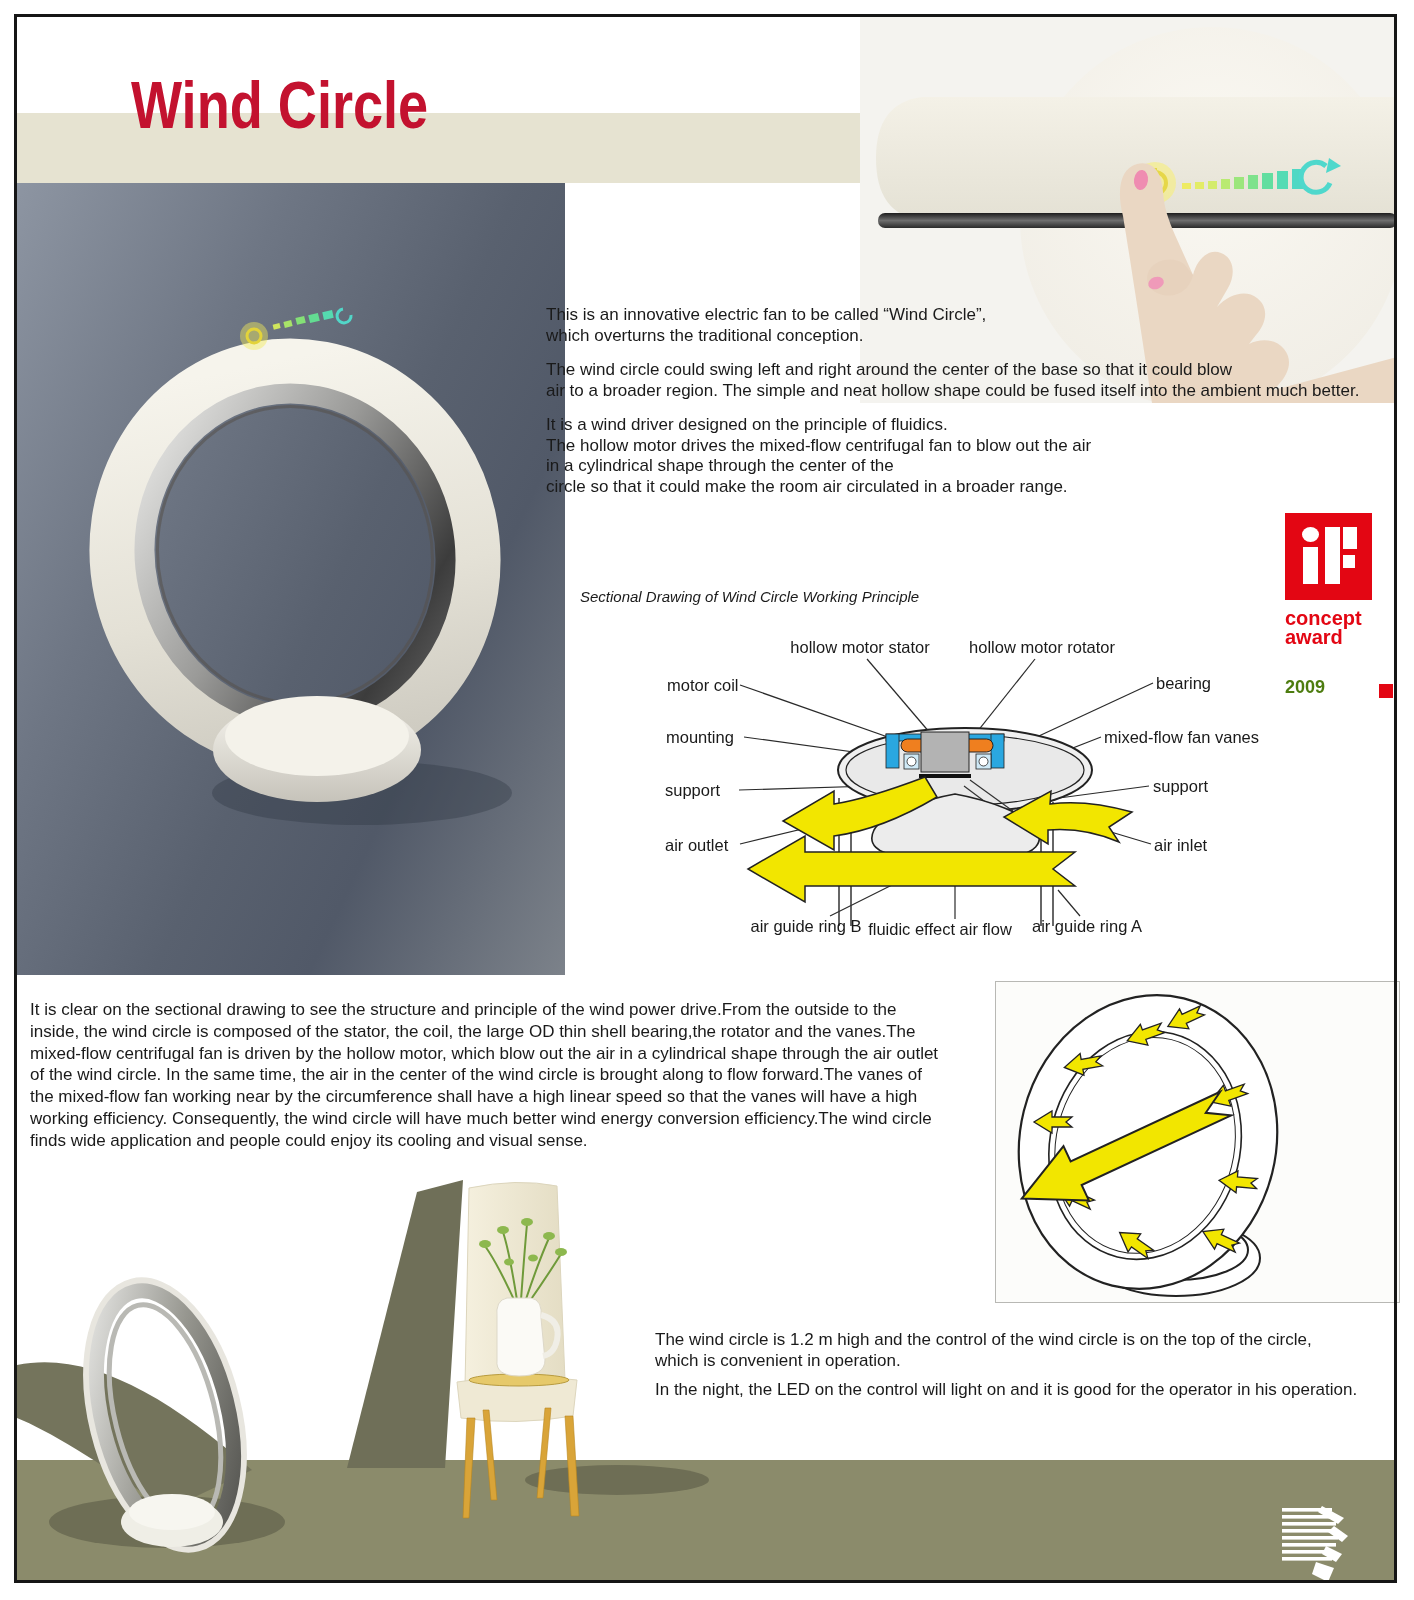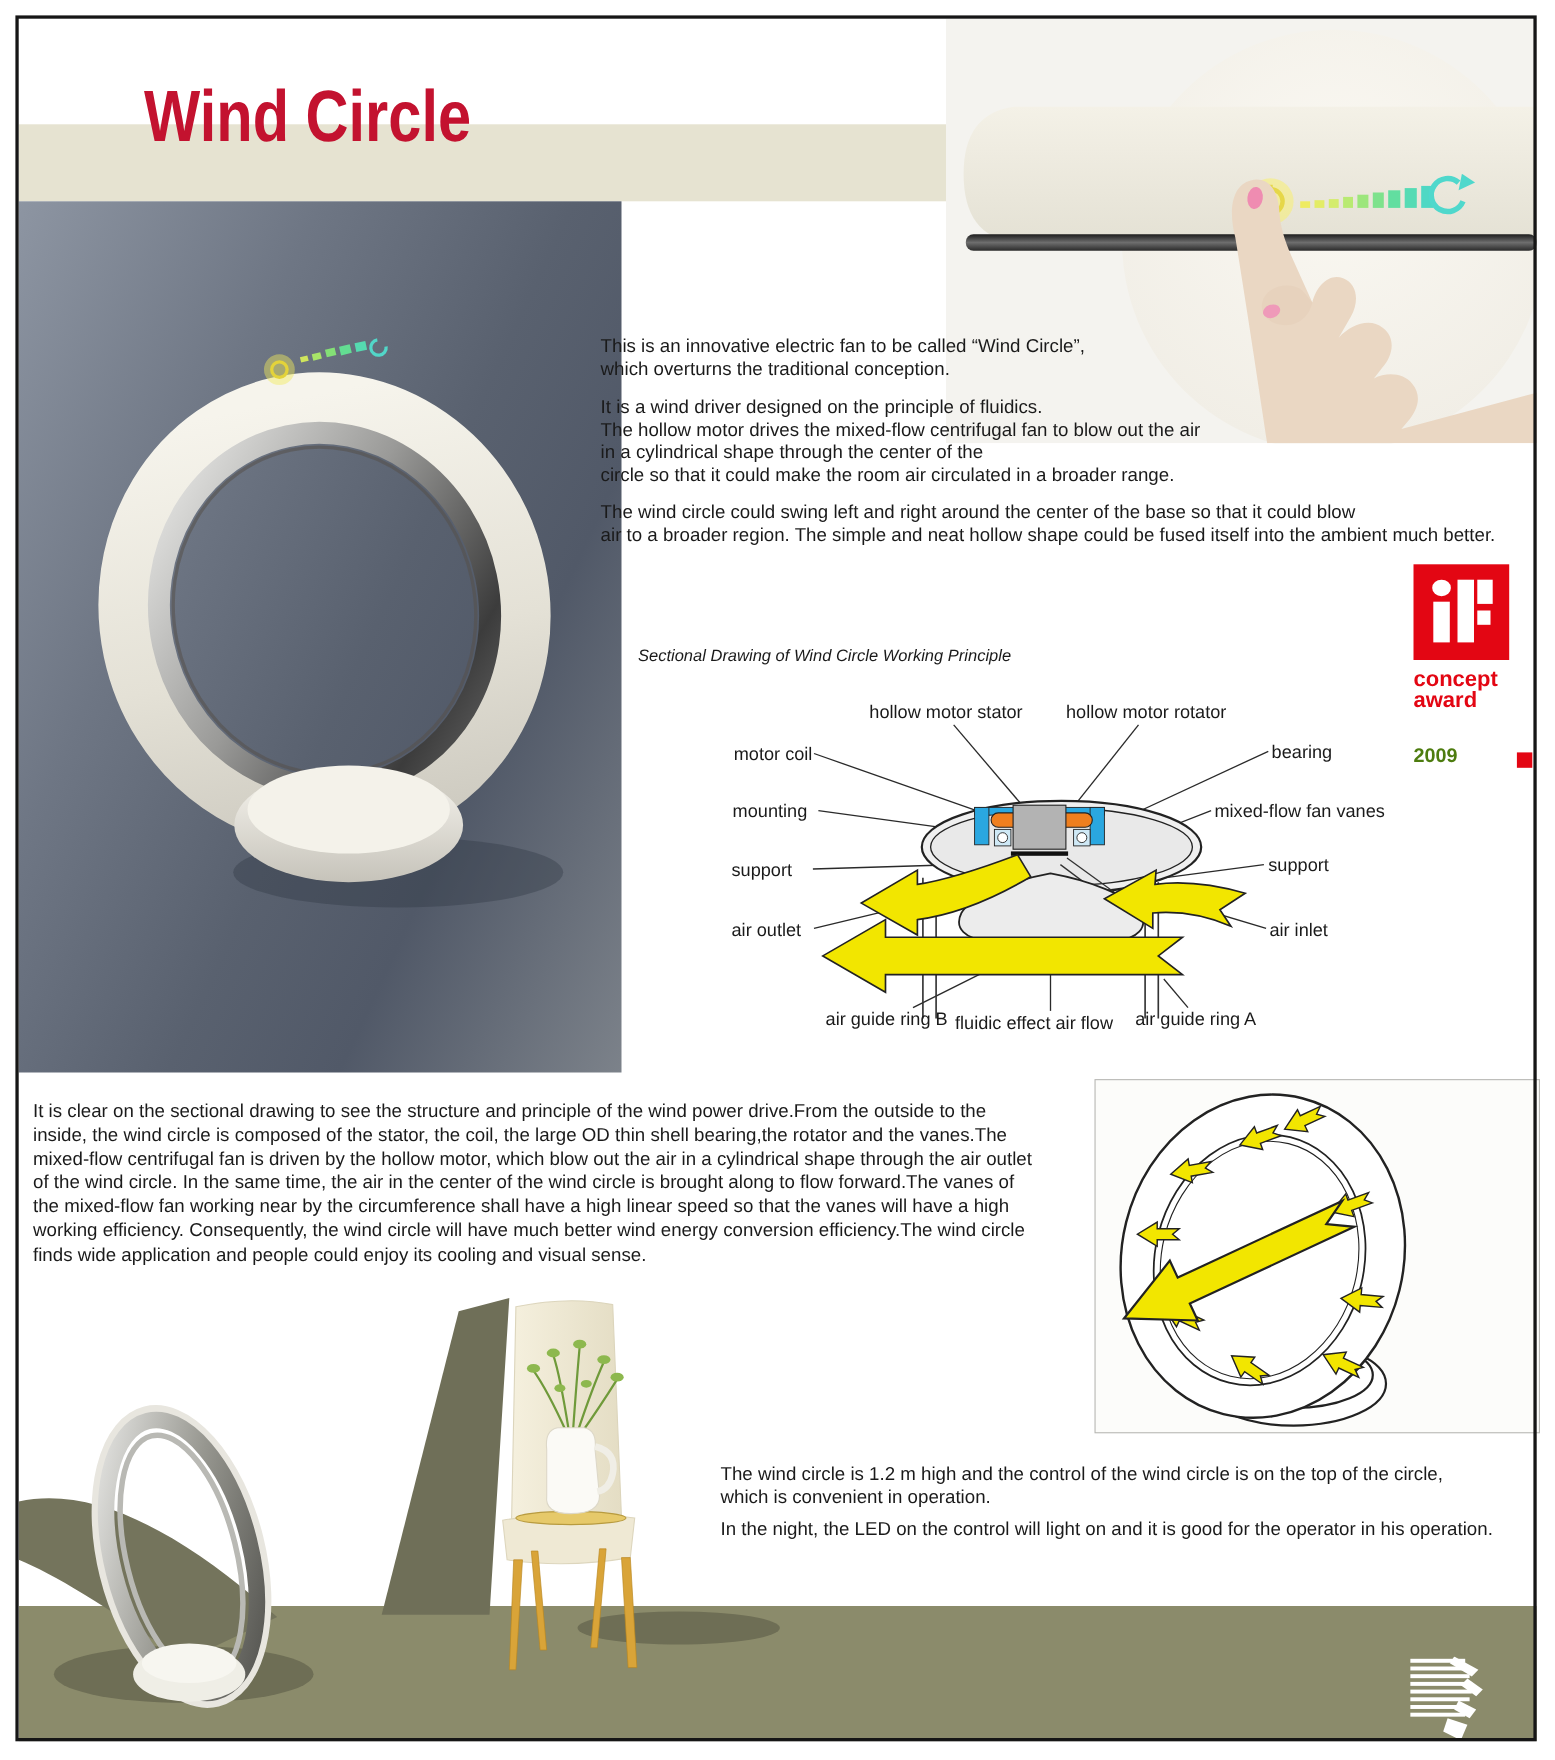--- a/index.html
+++ b/index.html
@@ -139,26 +139,26 @@
                  C 298,241 315,240 324,247 Z" fill="#e7d2bd"></path>
         <ellipse cx="281" cy="163" rx="7" ry="10" fill="#ef8cb1" transform="rotate(8 281 163)"></ellipse>
         <ellipse cx="296" cy="266" rx="8" ry="6" fill="#ef9ab9" transform="rotate(-20 296 266)"></ellipse>
       </g>
     </svg>
   </div>
 
   <div class="intro">
     <p>This is an innovative electric fan to be called “Wind Circle”,
 which overturns the traditional conception.</p>
+    <p>The wind circle could swing left and right around the center of the base so that it could blow
+air to a broader region. The simple and neat hollow shape could be fused itself into the ambient much better.</p>
     <p>It is a wind driver designed on the principle of fluidics.
 The hollow motor drives the mixed-flow centrifugal fan to blow out the air
 in a cylindrical shape through the center of the
 circle so that it could make the room air circulated in a broader range.</p>
-    <p>The wind circle could swing left and right around the center of the base so that it could blow
-air to a broader region. The simple and neat hollow shape could be fused itself into the ambient much better.</p>
   </div>
 
   <div class="section-heading">Sectional Drawing of Wind Circle Working Principle</div>
 
   <div class="award">
     <div class="if-box">
       <span class="if-dot"></span>
         <span class="if-stem"></span>
       <span class="if-f1"></span>
         <span class="if-f2"></span>

